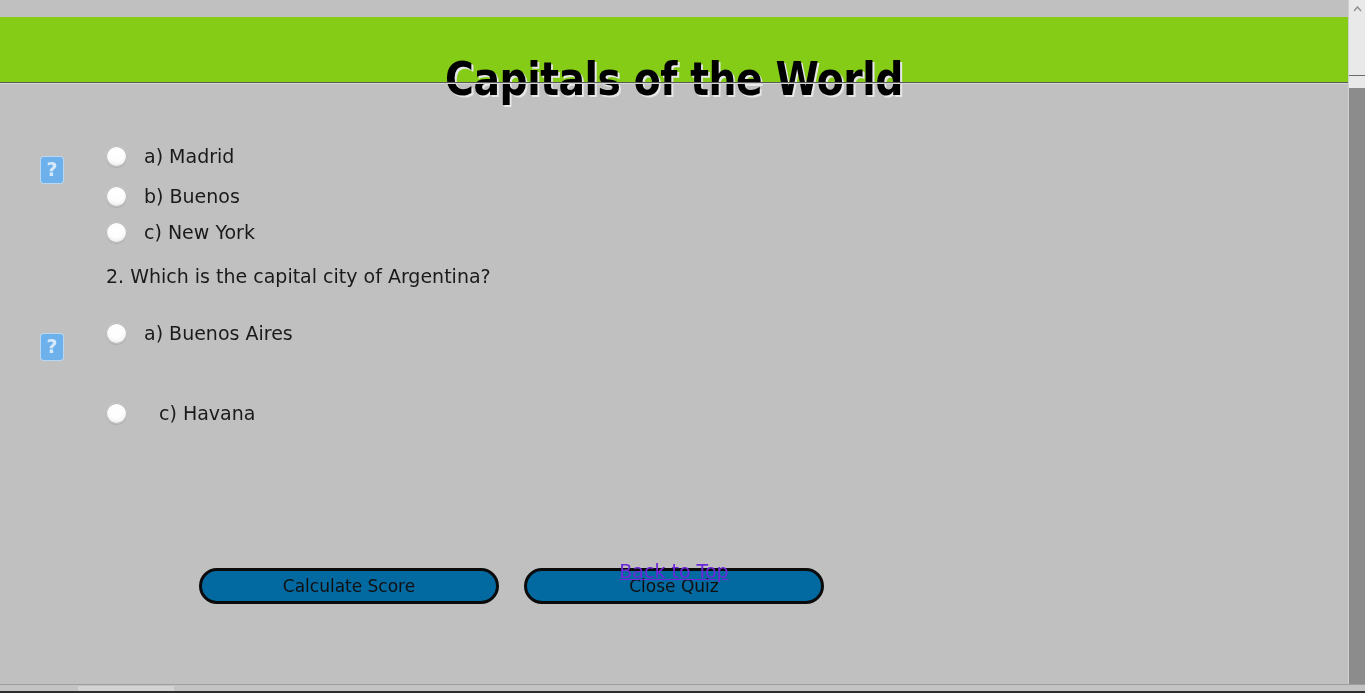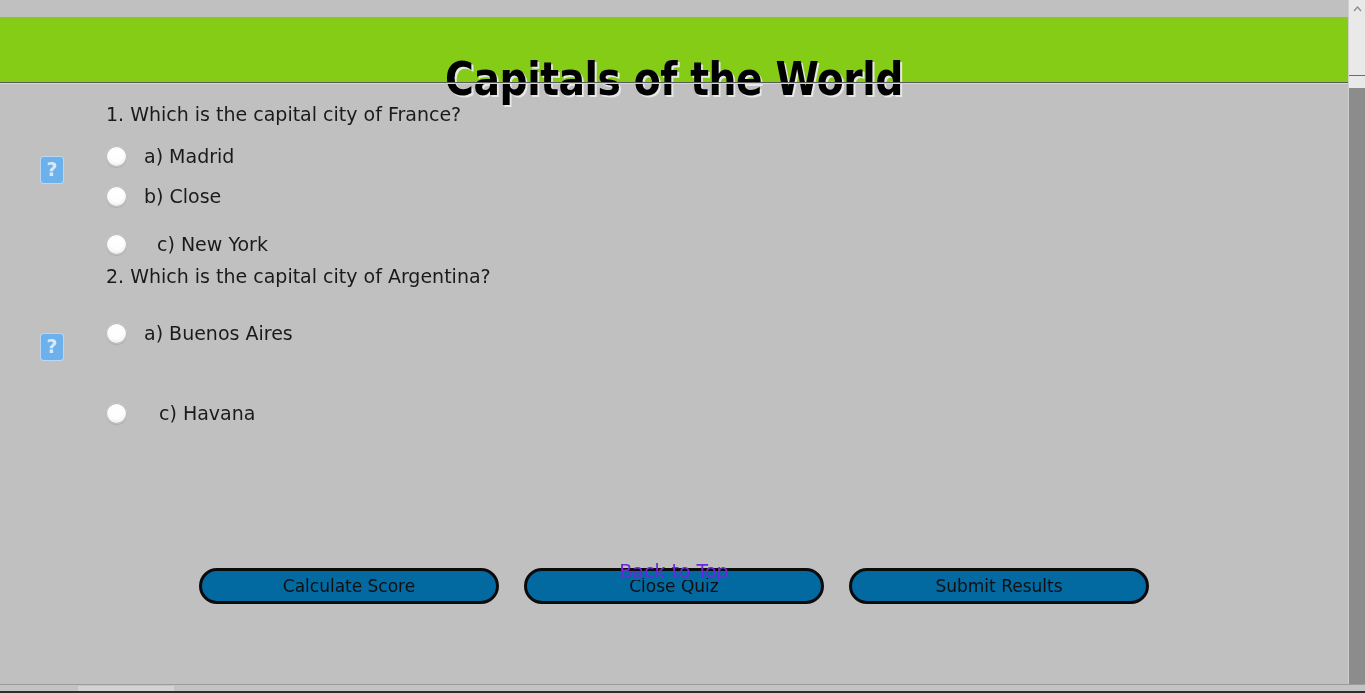--- a/index.html
+++ b/index.html
@@ -250,35 +250,34 @@
 <div id="viewport">
 
   <div id="header">
     <h1 id="page-title">Capitals of the World</h1>
   </div>
   <div id="header-rule"></div>
 
   <form id="quiz-form">
 
     <div class="question-block" style="height:177px;">
-      <div class="question-text" style="top:18px;">1. Which is the capital city of France?</div>
 
       <div class="broken-img" style="left:41px; top:72px;"></div>
 
       <div class="option-row" style="top:56px;">
         <span class="radio"></span>
         <span class="option-label">a) Madrid</span>
       </div>
 
       <div class="option-row" style="top:96px;">
         <span class="radio"></span>
-        <span class="option-label">b) Close</span>
-      </div>
-
-      <div class="option-row" style="top:144px;gap:13px;">
+        <span class="option-label">b) Buenos</span>
+      </div>
+
+      <div class="option-row" style="top:132px;">
         <span class="radio"></span>
         <span class="option-label">c) New York</span>
       </div>
     </div>
 
     <div class="question-block" style="height:177px;">
       <div class="question-text" style="top:3px;">2. Which is the capital city of Argentina?</div>
 
       <div class="broken-img" style="left:41px; top:72px;"></div>
 
@@ -290,21 +289,20 @@
 
       <div class="option-row" style="top:136px;gap:15px;">
         <span class="radio"></span>
         <span class="option-label">c) Havana</span>
       </div>
     </div>
 
     <div id="button-bar">
       <button type="button" class="quiz-button" id="btn-calculate">Calculate Score</button>
       <button type="button" class="quiz-button" id="btn-close">Close Quiz</button>
-      <button type="button" class="quiz-button" id="btn-submit">Submit Results</button>
     </div>
   </form>
 
   <div id="footer">
     <a id="back-to-top" href="#">Back to Top</a>
   </div>
 
 </div>
 
 <div id="vscrollbar">

